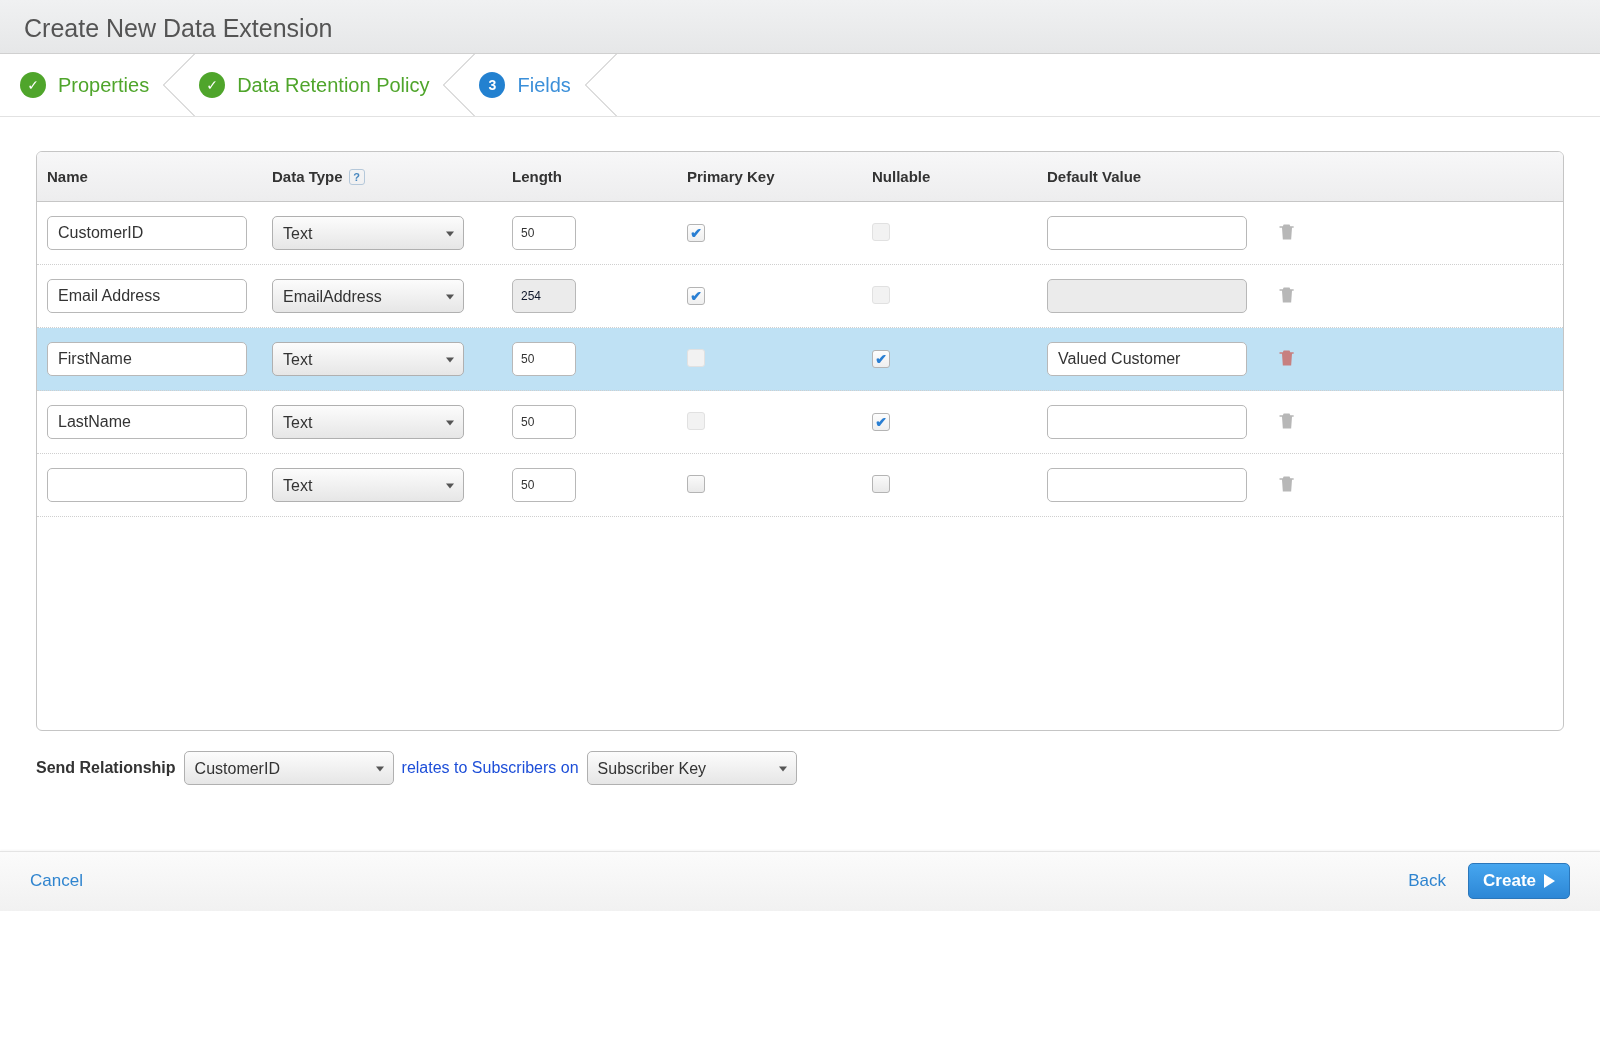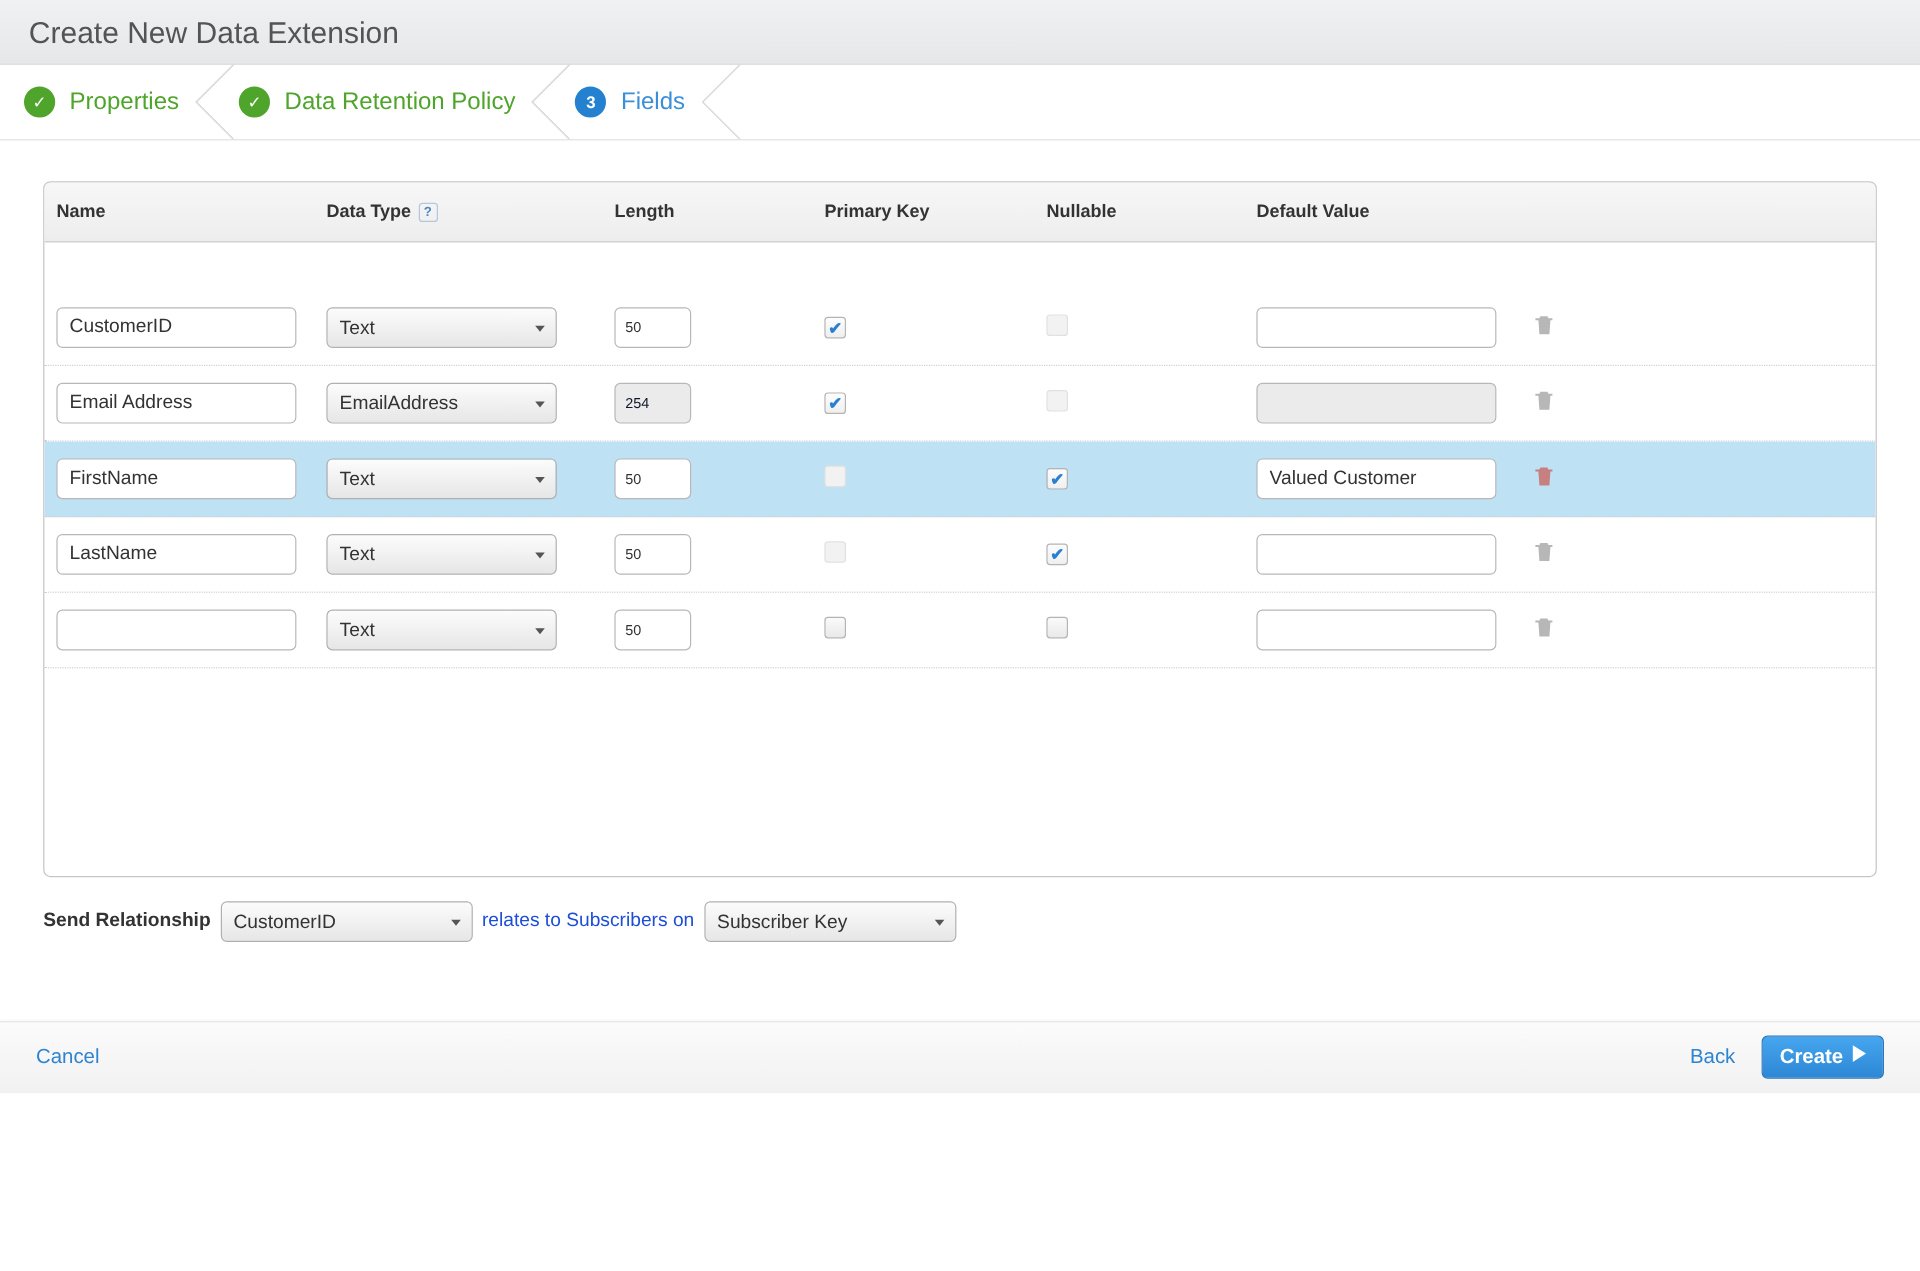--- a/index.html
+++ b/index.html
@@ -63,21 +63,20 @@
 .step-active .step-badge { background: #2381d0; color: #fff; font-weight: bold; }
 .content-wrap { padding: 34px 36px 16px 36px; }
 .grid-panel {
   border: 1px solid #c5c5c5;
   border-radius: 6px;
   background: #fff;
   overflow: hidden;
   min-height: 580px;
   display: flex;
   flex-direction: column;
-  gap: 40px;
 }
 .grid-header {
   display: grid;
   grid-template-columns: 225px 240px 175px 185px 175px 230px 60px;
   padding: 16px 8px 16px 10px;
   background: linear-gradient(#f7f7f8, #ededee);
   border-bottom: 1px solid #c6c6c6;
   font-weight: 700;
   color: #333;
 }
@@ -191,20 +190,21 @@
 }
 .link-btn {
   color: #2f84cf;
   font-size: 17px;
   cursor: pointer;
   background: none; border: none;
 }
 .footer-right { display: flex; align-items: center; gap: 22px; }
 .create-btn {
   display: inline-flex;
+  align-items: center;
   gap: 8px;
   background: linear-gradient(#46a6ef, #2d87d6);
   color: #fff;
   font-weight: 700;
   font-size: 17px;
   border: 1px solid #2b77bb;
   border-radius: 5px;
   padding: 7px 14px;
   cursor: pointer;
 }

